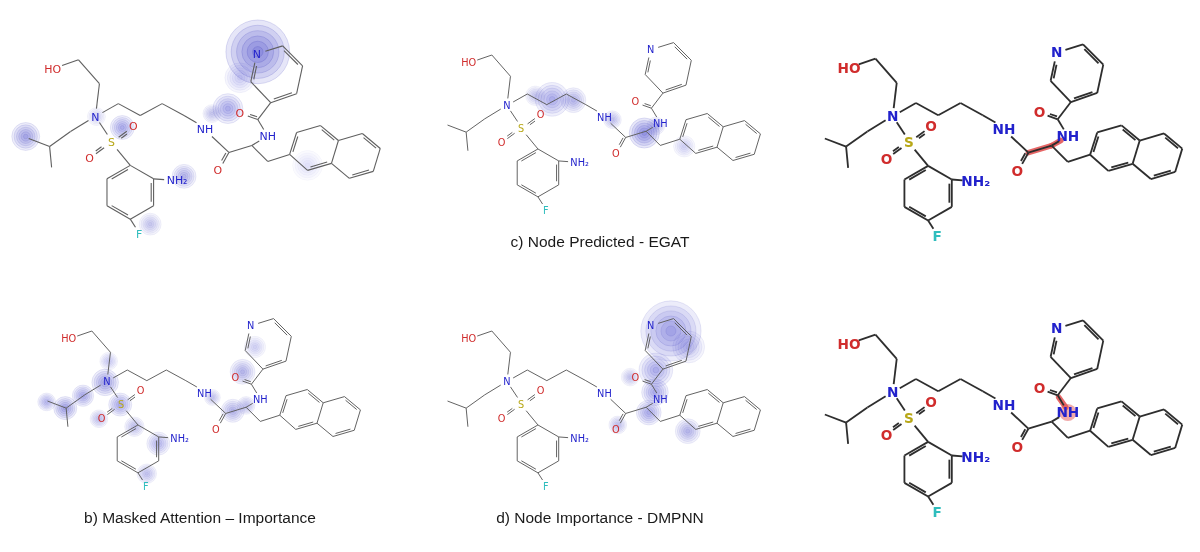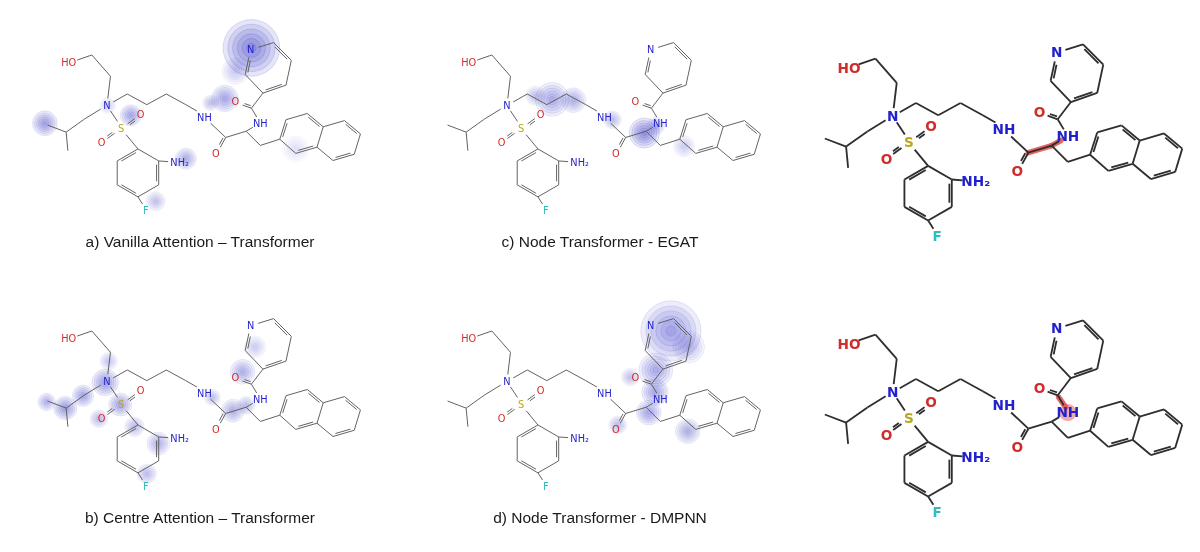--- a/index.html
+++ b/index.html
@@ -156,21 +156,20 @@
         <text x="133" y="114.96" fill="#d02c2c" font-size="11" font-weight="400" text-anchor="middle" font-family="&quot;DejaVu Sans&quot;, sans-serif">O</text>
         <text x="89" y="146.96" fill="#d02c2c" font-size="11" font-weight="400" text-anchor="middle" font-family="&quot;DejaVu Sans&quot;, sans-serif">O</text>
         <text x="177" y="168.96" fill="#2222cc" font-size="11" font-weight="400" text-anchor="middle" font-family="&quot;DejaVu Sans&quot;, sans-serif">NH₂</text>
         <text x="139" y="222.96" fill="#2fbdbd" font-size="11" font-weight="400" text-anchor="middle" font-family="&quot;DejaVu Sans&quot;, sans-serif">F</text>
         <text x="205" y="117.96" fill="#2222cc" font-size="11" font-weight="400" text-anchor="middle" font-family="&quot;DejaVu Sans&quot;, sans-serif">NH</text>
         <text x="218" y="158.96" fill="#d02c2c" font-size="11" font-weight="400" text-anchor="middle" font-family="&quot;DejaVu Sans&quot;, sans-serif">O</text>
         <text x="268" y="124.96" fill="#2222cc" font-size="11" font-weight="400" text-anchor="middle" font-family="&quot;DejaVu Sans&quot;, sans-serif">NH</text>
         <text x="240" y="100.96" fill="#d02c2c" font-size="11" font-weight="400" text-anchor="middle" font-family="&quot;DejaVu Sans&quot;, sans-serif">O</text>
         <text x="257" y="41.96" fill="#2222cc" font-size="11" font-weight="400" text-anchor="middle" font-family="&quot;DejaVu Sans&quot;, sans-serif">N</text>
       </svg>
-    <figcaption>a) Vanilla Attention – Transformer</figcaption>
   </figure>
 
   <figure class="panel">
     <svg viewBox="0 0 400 244">
         <circle cx="146" cy="94" r="19.0" fill="#3232c8" fill-opacity="0.080" stroke="#2222aa" stroke-opacity="0.140" stroke-width="0.7"></circle>
         <circle cx="146" cy="94" r="15.8" fill="#3232c8" fill-opacity="0.080" stroke="#2222aa" stroke-opacity="0.140" stroke-width="0.7"></circle>
         <circle cx="146" cy="94" r="12.7" fill="#3232c8" fill-opacity="0.080" stroke="#2222aa" stroke-opacity="0.140" stroke-width="0.7"></circle>
         <circle cx="146" cy="94" r="9.5" fill="#3232c8" fill-opacity="0.080" stroke="#2222aa" stroke-opacity="0.140" stroke-width="0.7"></circle>
         <circle cx="146" cy="94" r="6.3" fill="#3232c8" fill-opacity="0.080" stroke="#2222aa" stroke-opacity="0.140" stroke-width="0.7"></circle>
         <circle cx="146" cy="94" r="3.2" fill="#3232c8" fill-opacity="0.080" stroke="#2222aa" stroke-opacity="0.140" stroke-width="0.7"></circle>
@@ -281,21 +280,21 @@
         <text x="133" y="114.96" fill="#d02c2c" font-size="11" font-weight="400" text-anchor="middle" font-family="&quot;DejaVu Sans&quot;, sans-serif">O</text>
         <text x="89" y="146.96" fill="#d02c2c" font-size="11" font-weight="400" text-anchor="middle" font-family="&quot;DejaVu Sans&quot;, sans-serif">O</text>
         <text x="177" y="168.96" fill="#2222cc" font-size="11" font-weight="400" text-anchor="middle" font-family="&quot;DejaVu Sans&quot;, sans-serif">NH₂</text>
         <text x="139" y="222.96" fill="#2fbdbd" font-size="11" font-weight="400" text-anchor="middle" font-family="&quot;DejaVu Sans&quot;, sans-serif">F</text>
         <text x="205" y="117.96" fill="#2222cc" font-size="11" font-weight="400" text-anchor="middle" font-family="&quot;DejaVu Sans&quot;, sans-serif">NH</text>
         <text x="218" y="158.96" fill="#d02c2c" font-size="11" font-weight="400" text-anchor="middle" font-family="&quot;DejaVu Sans&quot;, sans-serif">O</text>
         <text x="268" y="124.96" fill="#2222cc" font-size="11" font-weight="400" text-anchor="middle" font-family="&quot;DejaVu Sans&quot;, sans-serif">NH</text>
         <text x="240" y="100.96" fill="#d02c2c" font-size="11" font-weight="400" text-anchor="middle" font-family="&quot;DejaVu Sans&quot;, sans-serif">O</text>
         <text x="257" y="41.96" fill="#2222cc" font-size="11" font-weight="400" text-anchor="middle" font-family="&quot;DejaVu Sans&quot;, sans-serif">N</text>
       </svg>
-    <figcaption>c) Node Transformer - EGAT</figcaption>
+    <figcaption>c) Node Predicted - EGAT</figcaption>
   </figure>
 
   <figure class="panel">
     <svg viewBox="10 2 382 240">
         <line x1="229" y1="137" x2="252" y2="130" stroke="#e35555" stroke-width="5.5" stroke-linecap="round" stroke-opacity="0.9"></line>
         <line x1="252" y1="130" x2="261" y2="125" stroke="#e35555" stroke-width="5.5" stroke-linecap="round" stroke-opacity="0.9"></line>
         <line x1="61.5" y1="49.7" x2="78" y2="44" stroke="#2e2e2e" stroke-width="1.8"></line>
         <line x1="78" y1="44" x2="99" y2="68" stroke="#2e2e2e" stroke-width="1.8"></line>
         <line x1="99" y1="68" x2="96" y2="93" stroke="#2e2e2e" stroke-width="1.8"></line>
         <line x1="88" y1="105" x2="70" y2="116" stroke="#2e2e2e" stroke-width="1.8"></line>
@@ -538,21 +537,21 @@
         <text x="133" y="114.96" fill="#d02c2c" font-size="11" font-weight="400" text-anchor="middle" font-family="&quot;DejaVu Sans&quot;, sans-serif">O</text>
         <text x="89" y="146.96" fill="#d02c2c" font-size="11" font-weight="400" text-anchor="middle" font-family="&quot;DejaVu Sans&quot;, sans-serif">O</text>
         <text x="177" y="168.96" fill="#2222cc" font-size="11" font-weight="400" text-anchor="middle" font-family="&quot;DejaVu Sans&quot;, sans-serif">NH₂</text>
         <text x="139" y="222.96" fill="#2fbdbd" font-size="11" font-weight="400" text-anchor="middle" font-family="&quot;DejaVu Sans&quot;, sans-serif">F</text>
         <text x="205" y="117.96" fill="#2222cc" font-size="11" font-weight="400" text-anchor="middle" font-family="&quot;DejaVu Sans&quot;, sans-serif">NH</text>
         <text x="218" y="158.96" fill="#d02c2c" font-size="11" font-weight="400" text-anchor="middle" font-family="&quot;DejaVu Sans&quot;, sans-serif">O</text>
         <text x="268" y="124.96" fill="#2222cc" font-size="11" font-weight="400" text-anchor="middle" font-family="&quot;DejaVu Sans&quot;, sans-serif">NH</text>
         <text x="240" y="100.96" fill="#d02c2c" font-size="11" font-weight="400" text-anchor="middle" font-family="&quot;DejaVu Sans&quot;, sans-serif">O</text>
         <text x="257" y="41.96" fill="#2222cc" font-size="11" font-weight="400" text-anchor="middle" font-family="&quot;DejaVu Sans&quot;, sans-serif">N</text>
       </svg>
-    <figcaption>b) Centre Attention – Transformer</figcaption>
+    <figcaption>b) Masked Attention – Importance</figcaption>
   </figure>
 
   <figure class="panel">
     <svg viewBox="0 0 400 244">
         <circle cx="280" cy="44" r="34.0" fill="#3232c8" fill-opacity="0.096" stroke="#2222aa" stroke-opacity="0.168" stroke-width="0.7"></circle>
         <circle cx="280" cy="44" r="28.3" fill="#3232c8" fill-opacity="0.096" stroke="#2222aa" stroke-opacity="0.168" stroke-width="0.7"></circle>
         <circle cx="280" cy="44" r="22.7" fill="#3232c8" fill-opacity="0.096" stroke="#2222aa" stroke-opacity="0.168" stroke-width="0.7"></circle>
         <circle cx="280" cy="44" r="17.0" fill="#3232c8" fill-opacity="0.096" stroke="#2222aa" stroke-opacity="0.168" stroke-width="0.7"></circle>
         <circle cx="280" cy="44" r="11.3" fill="#3232c8" fill-opacity="0.096" stroke="#2222aa" stroke-opacity="0.168" stroke-width="0.7"></circle>
         <circle cx="280" cy="44" r="5.7" fill="#3232c8" fill-opacity="0.096" stroke="#2222aa" stroke-opacity="0.168" stroke-width="0.7"></circle>
@@ -669,21 +668,21 @@
         <text x="133" y="114.96" fill="#d02c2c" font-size="11" font-weight="400" text-anchor="middle" font-family="&quot;DejaVu Sans&quot;, sans-serif">O</text>
         <text x="89" y="146.96" fill="#d02c2c" font-size="11" font-weight="400" text-anchor="middle" font-family="&quot;DejaVu Sans&quot;, sans-serif">O</text>
         <text x="177" y="168.96" fill="#2222cc" font-size="11" font-weight="400" text-anchor="middle" font-family="&quot;DejaVu Sans&quot;, sans-serif">NH₂</text>
         <text x="139" y="222.96" fill="#2fbdbd" font-size="11" font-weight="400" text-anchor="middle" font-family="&quot;DejaVu Sans&quot;, sans-serif">F</text>
         <text x="205" y="117.96" fill="#2222cc" font-size="11" font-weight="400" text-anchor="middle" font-family="&quot;DejaVu Sans&quot;, sans-serif">NH</text>
         <text x="218" y="158.96" fill="#d02c2c" font-size="11" font-weight="400" text-anchor="middle" font-family="&quot;DejaVu Sans&quot;, sans-serif">O</text>
         <text x="268" y="124.96" fill="#2222cc" font-size="11" font-weight="400" text-anchor="middle" font-family="&quot;DejaVu Sans&quot;, sans-serif">NH</text>
         <text x="240" y="100.96" fill="#d02c2c" font-size="11" font-weight="400" text-anchor="middle" font-family="&quot;DejaVu Sans&quot;, sans-serif">O</text>
         <text x="257" y="41.96" fill="#2222cc" font-size="11" font-weight="400" text-anchor="middle" font-family="&quot;DejaVu Sans&quot;, sans-serif">N</text>
       </svg>
-    <figcaption>d) Node Transformer - DMPNN</figcaption>
+    <figcaption>d) Node Importance - DMPNN</figcaption>
   </figure>
 
   <figure class="panel">
     <svg viewBox="10 2 382 240">
         <line x1="259" y1="106" x2="266" y2="116" stroke="#e35555" stroke-width="5.5" stroke-linecap="round" stroke-opacity="0.9"></line>
         <circle cx="268" cy="121" r="8.5" fill="#e35555" fill-opacity="0.5"></circle>
         <line x1="61.5" y1="49.7" x2="78" y2="44" stroke="#2e2e2e" stroke-width="1.8"></line>
         <line x1="78" y1="44" x2="99" y2="68" stroke="#2e2e2e" stroke-width="1.8"></line>
         <line x1="99" y1="68" x2="96" y2="93" stroke="#2e2e2e" stroke-width="1.8"></line>
         <line x1="88" y1="105" x2="70" y2="116" stroke="#2e2e2e" stroke-width="1.8"></line>

